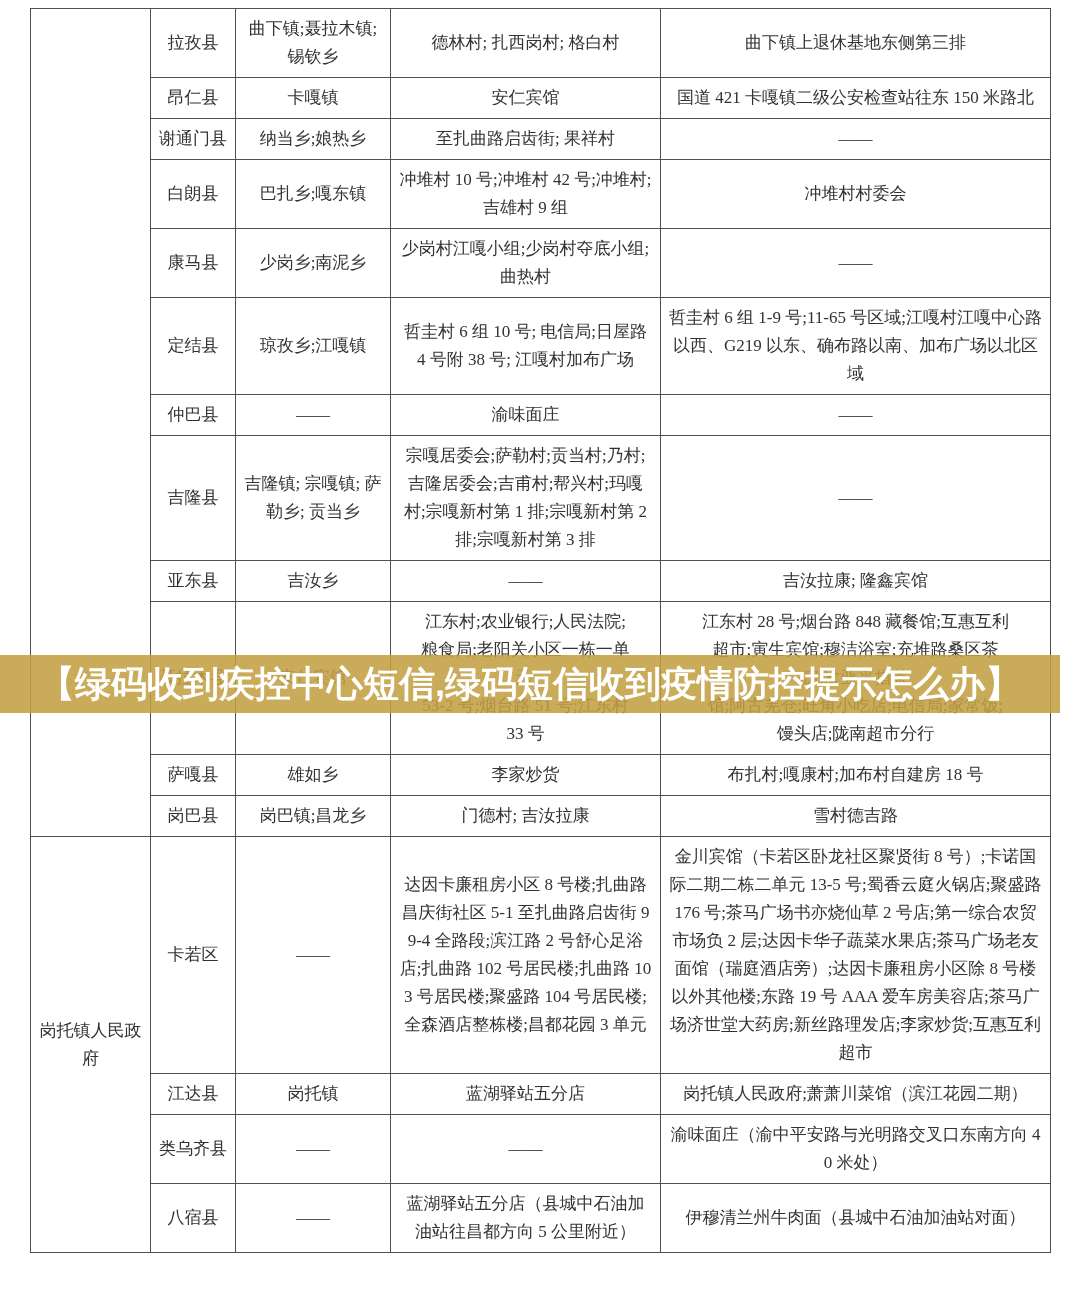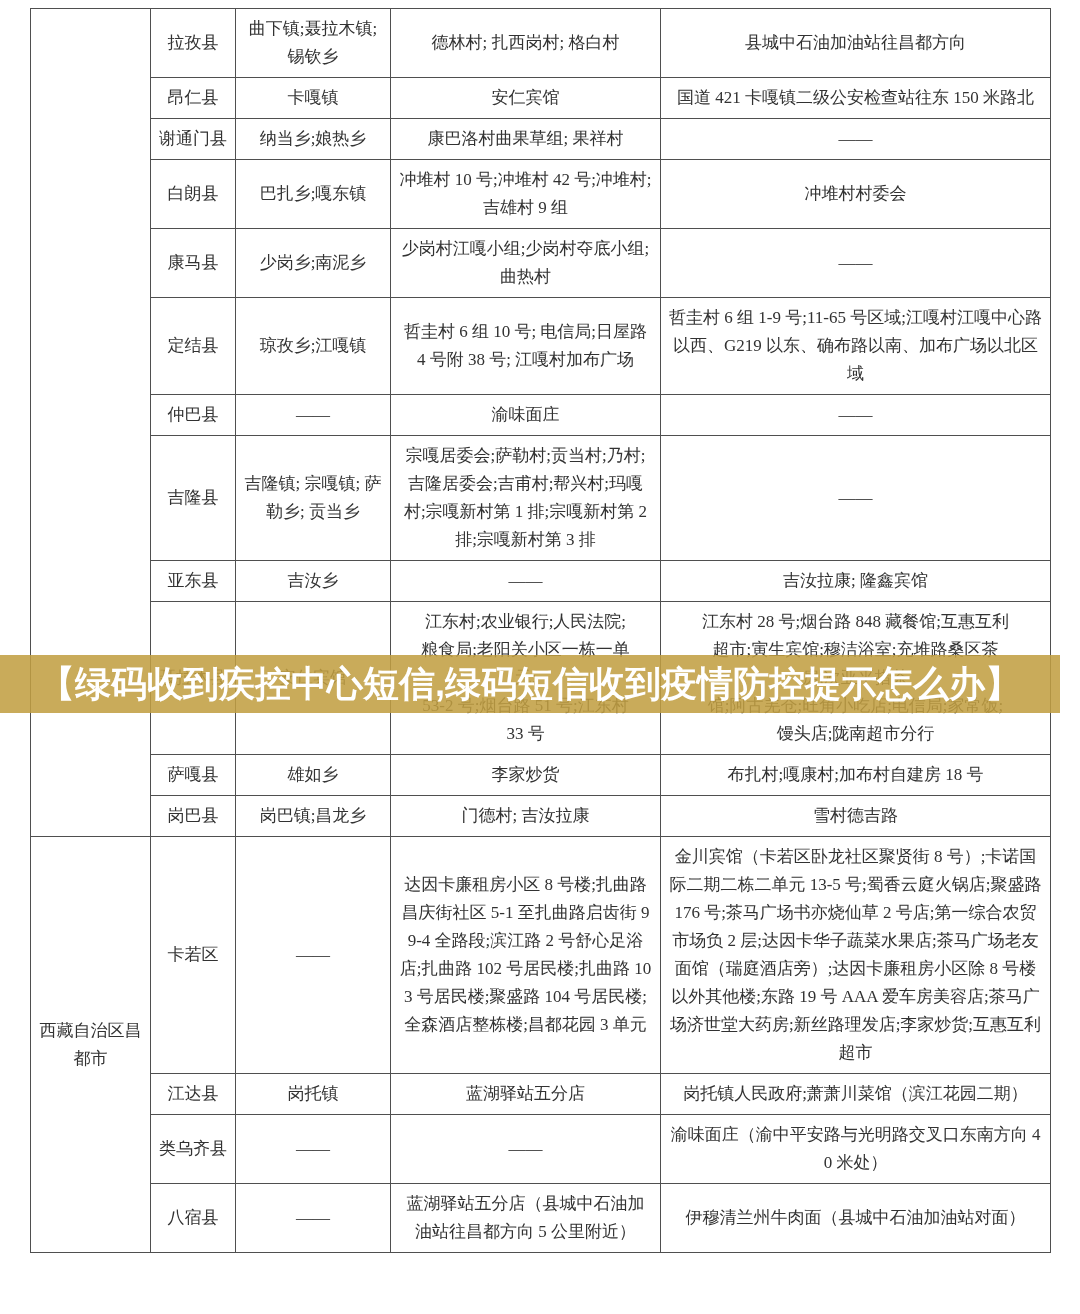--- a/index.html
+++ b/index.html
@@ -73,32 +73,32 @@
       <col style="width:155px">
       <col style="width:270px">
       <col style="width:390px">
     </colgroup>
     <tbody id="table-body">
         <tr>
           <td rowspan="12" class="region-cell"></td>
           <td class="county-cell">拉孜县</td>
           <td class="towns-cell">曲下镇;聂拉木镇; 锡钦乡</td>
           <td class="places-cell">德林村; 扎西岗村; 格白村</td>
-          <td class="detail-cell">县城中石油加油站往昌都方向</td>
+          <td class="detail-cell">曲下镇上退休基地东侧第三排</td>
         </tr>
         <tr>
           <td class="county-cell">昂仁县</td>
           <td class="towns-cell">卡嘎镇</td>
           <td class="places-cell">安仁宾馆</td>
           <td class="detail-cell">国道 421 卡嘎镇二级公安检查站往东 150 米路北</td>
         </tr>
         <tr>
           <td class="county-cell">谢通门县</td>
           <td class="towns-cell">纳当乡;娘热乡</td>
-          <td class="places-cell">康巴洛村曲果草组; 果祥村</td>
+          <td class="places-cell">至扎曲路启齿街; 果祥村</td>
           <td class="detail-cell">——</td>
         </tr>
         <tr>
           <td class="county-cell">白朗县</td>
           <td class="towns-cell">巴扎乡;嘎东镇</td>
           <td class="places-cell">冲堆村 10 号;冲堆村 42 号;冲堆村;吉雄村 9 组</td>
           <td class="detail-cell">冲堆村村委会</td>
         </tr>
         <tr>
           <td class="county-cell">康马县</td>
@@ -150,21 +150,21 @@
           <td class="places-cell">李家炒货</td>
           <td class="detail-cell">布扎村;嘎康村;加布村自建房 18 号</td>
         </tr>
         <tr>
           <td class="county-cell">岗巴县</td>
           <td class="towns-cell">岗巴镇;昌龙乡</td>
           <td class="places-cell">门德村; 吉汝拉康</td>
           <td class="detail-cell">雪村德吉路</td>
         </tr>
         <tr>
-          <td rowspan="4" class="region-cell">西藏自治区昌都市</td>
+          <td rowspan="4" class="region-cell">岗托镇人民政府</td>
           <td class="county-cell">卡若区</td>
           <td class="towns-cell">——</td>
           <td class="places-cell">达因卡廉租房小区 8 号楼;扎曲路昌庆街社区 5-1 至扎曲路启齿街 99-4 全路段;滨江路 2 号舒心足浴店;扎曲路 102 号居民楼;扎曲路 103 号居民楼;聚盛路 104 号居民楼;全森酒店整栋楼;昌都花园 3 单元</td>
           <td class="detail-cell">金川宾馆（卡若区卧龙社区聚贤街 8 号）;卡诺国际二期二栋二单元 13-5 号;蜀香云庭火锅店;聚盛路 176 号;茶马广场书亦烧仙草 2 号店;第一综合农贸市场负 2 层;达因卡华子蔬菜水果店;茶马广场老友面馆（瑞庭酒店旁）;达因卡廉租房小区除 8 号楼以外其他楼;东路 19 号 AAA 爱车房美容店;茶马广场济世堂大药房;新丝路理发店;李家炒货;互惠互利超市</td>
         </tr>
         <tr>
           <td class="county-cell">江达县</td>
           <td class="towns-cell">岗托镇</td>
           <td class="places-cell">蓝湖驿站五分店</td>
           <td class="detail-cell">岗托镇人民政府;萧萧川菜馆（滨江花园二期）</td>

